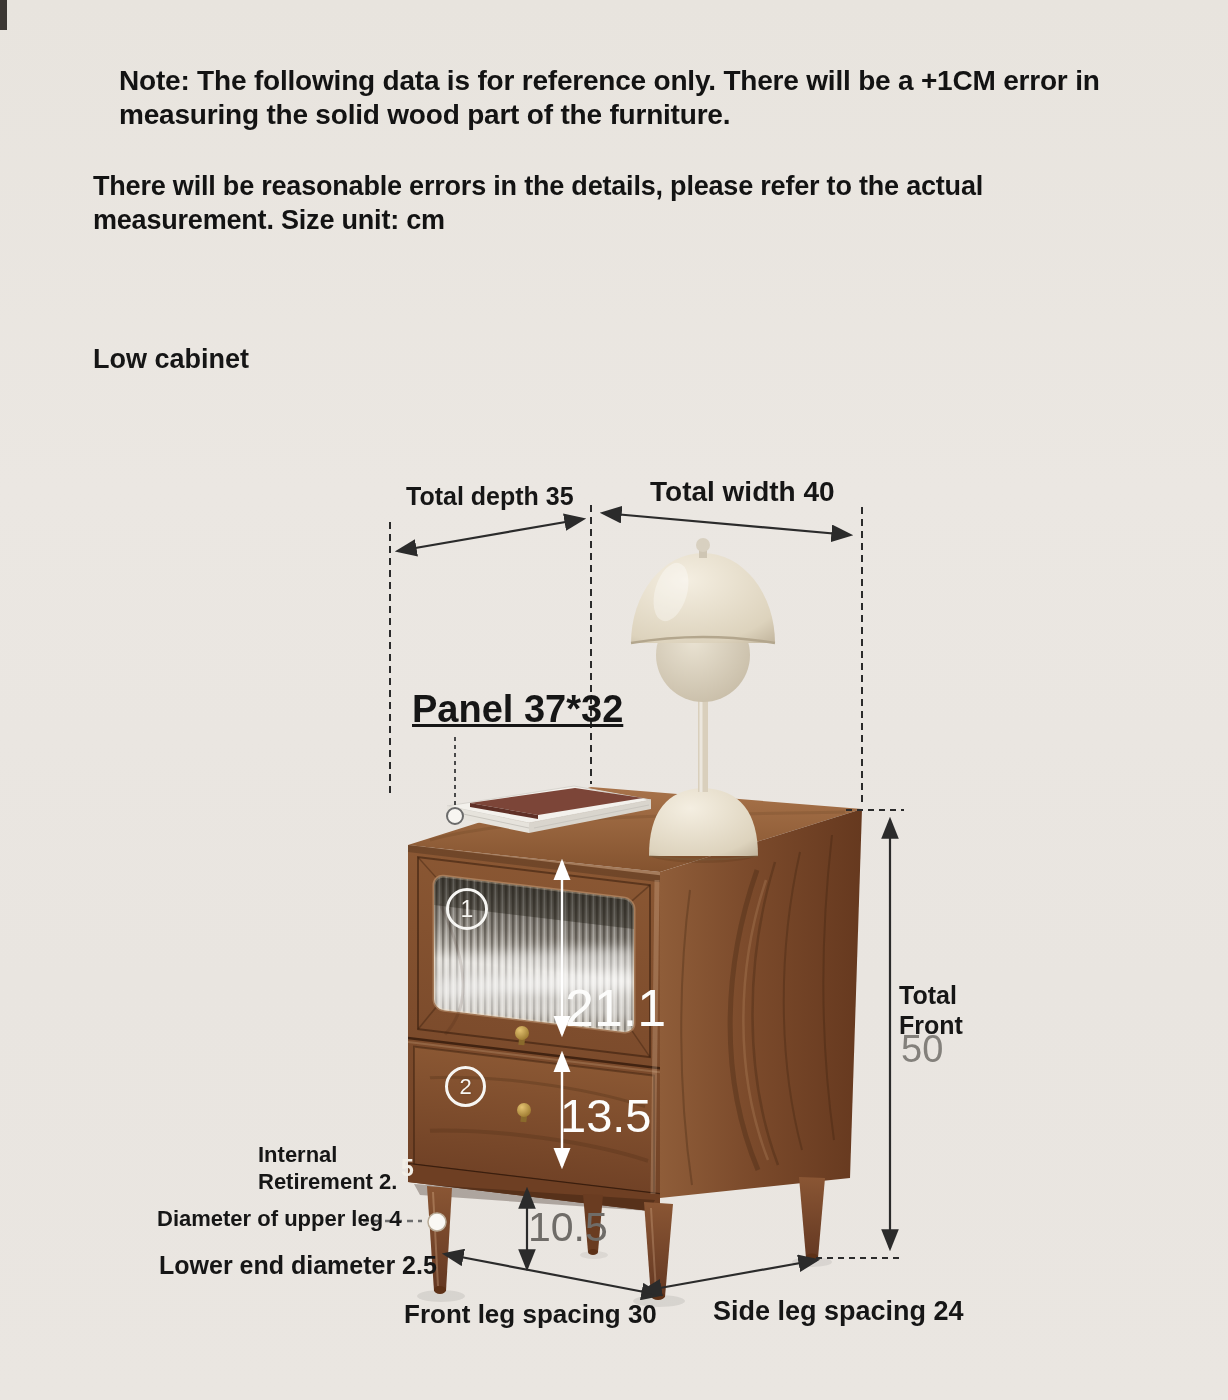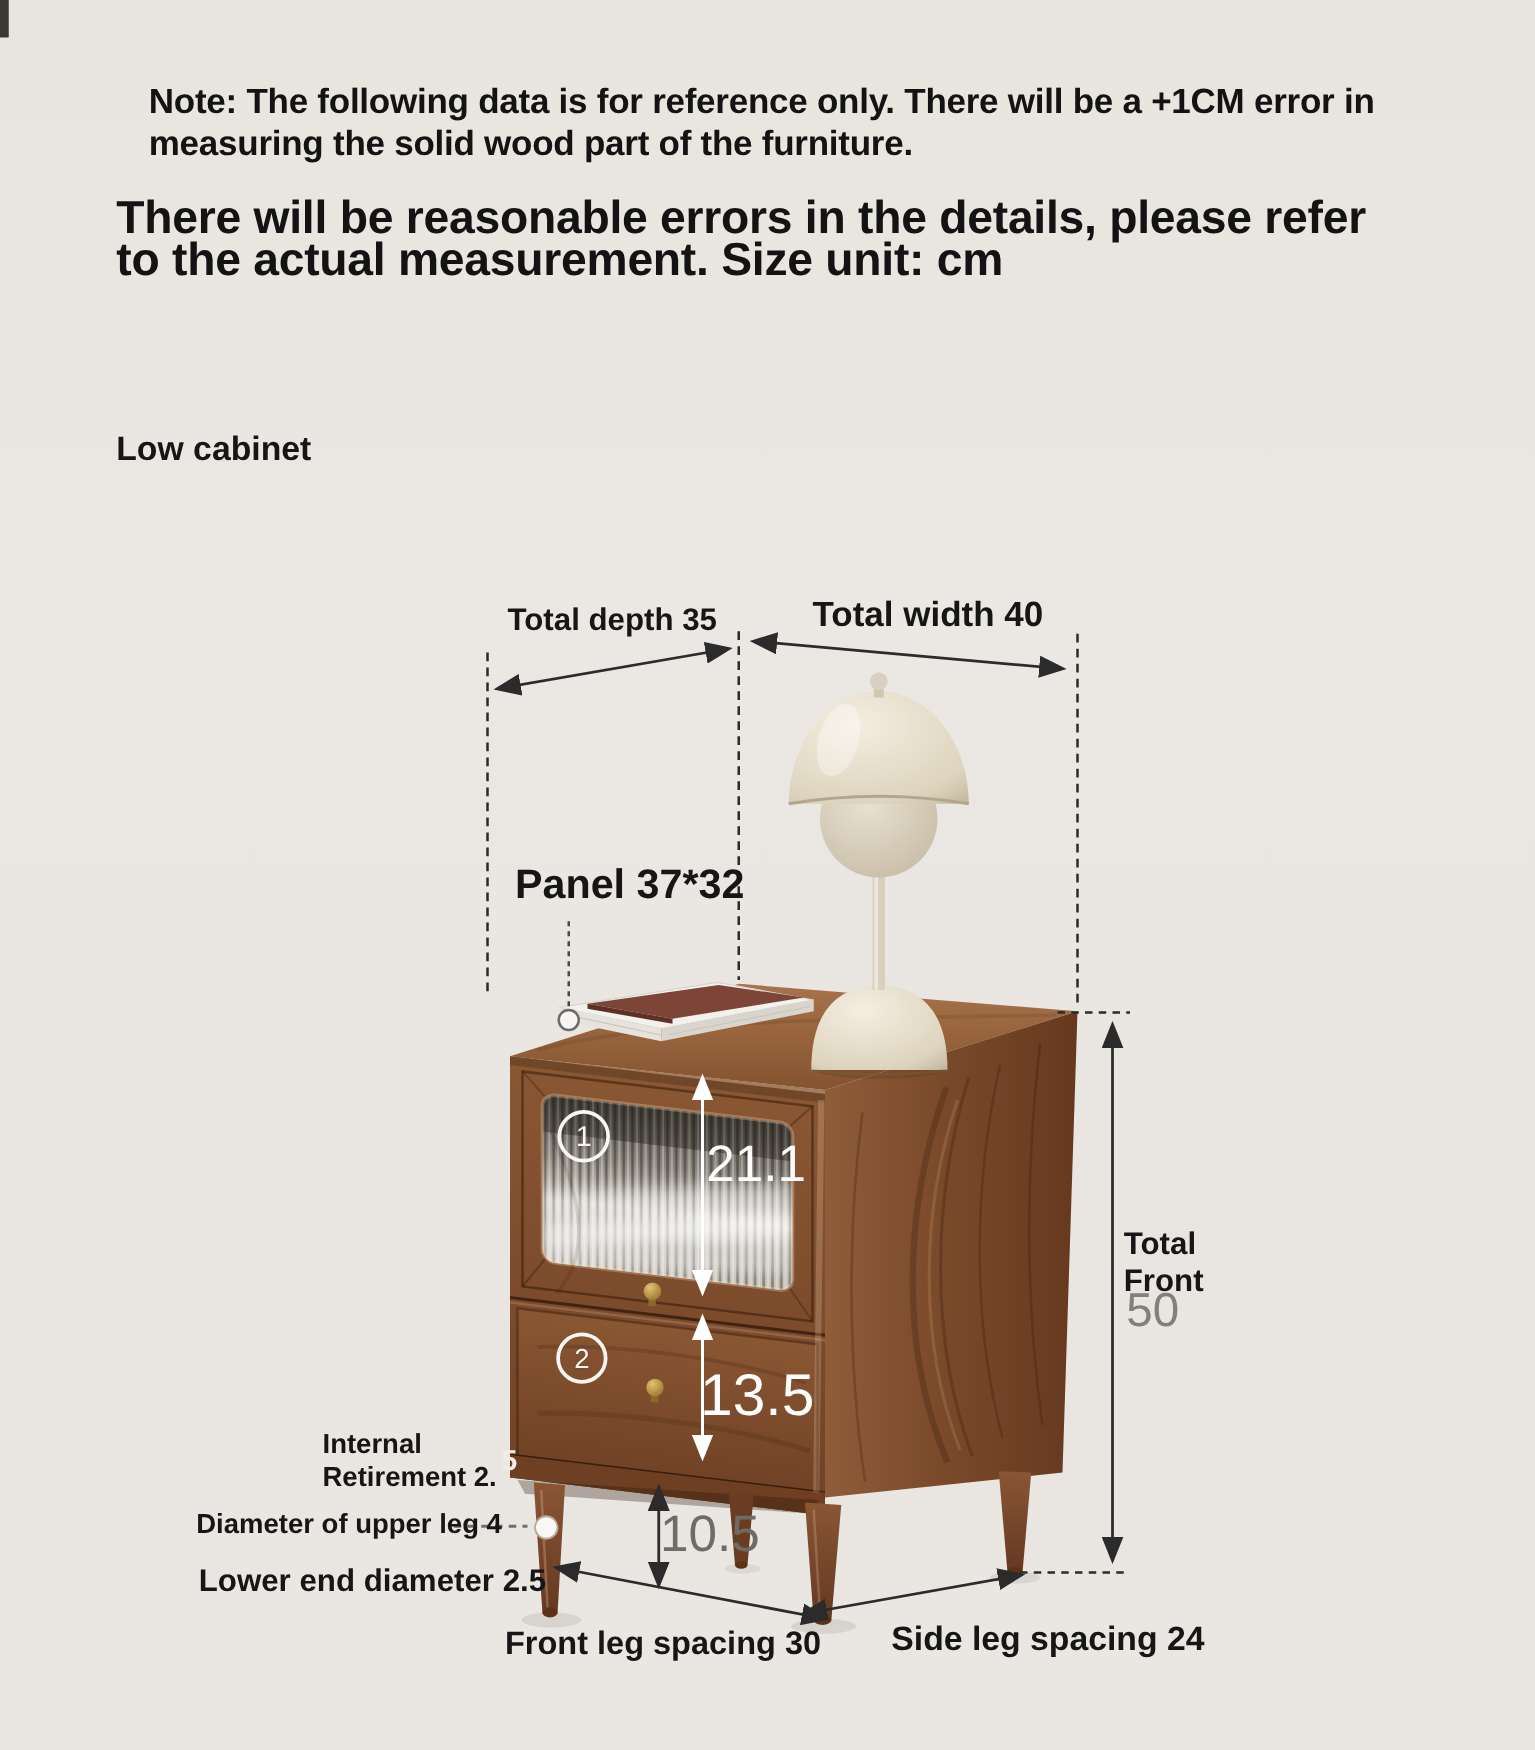--- a/index.html
+++ b/index.html
@@ -20,21 +20,21 @@
   svg{position:absolute;left:0;top:0;z-index:1;}
 </style>
 </head>
 <body>
 
 <div class="canvas">
 
   <div class="corner-mark"></div>
 
   <div class="note" style="left:93px;top:64px;width:1100px;font-size:28px;margin-left:26px;">Note: The following data is for reference only. There will be a +1CM error in measuring the solid wood part of the furniture.</div>
-  <div class="note" style="left:93px;top:157px;width:1000px;font-size:37px;">There will be reasonable errors in the details, please refer to the actual measurement. Size unit: cm</div>
+  <div class="note" style="left:93px;top:169px;width:1000px;font-size:27px;">There will be reasonable errors in the details, please refer to the actual measurement. Size unit: cm</div>
 
   <div class="lbl" style="left:93px;top:344px;font-size:27px;">Low cabinet</div>
 
   <svg width="1228" height="1400" viewBox="0 0 1228 1400">
     <defs>
       <linearGradient id="gTop" x1="0" y1="0" x2="0" y2="1">
         <stop offset="0" stop-color="#a8734a"></stop>
           <stop offset="1" stop-color="#84532f"></stop>
       </linearGradient>
       <linearGradient id="gSide" x1="0" y1="0" x2="1" y2="0">
@@ -230,26 +230,26 @@
       <line x1="445" y1="1254" x2="660" y2="1295" stroke="#2b2b2b" stroke-width="2.2" marker-start="url(#ab)" marker-end="url(#ab)"></line>
       <line x1="643" y1="1291" x2="817" y2="1260" stroke="#2b2b2b" stroke-width="2.2" marker-start="url(#ab)" marker-end="url(#ab)"></line>
 
       <line x1="363" y1="1221" x2="422" y2="1221" stroke="#6f6f6f" stroke-width="2.4" stroke-dasharray="6 5"></line>
       <circle cx="437" cy="1222" r="9" fill="#faf8f4" stroke="#b9ab97" stroke-width="1.5"></circle>
     </g>
   </svg>
 
   <div class="lbl" style="left:406px;top:482px;font-size:25px;">Total depth 35</div>
   <div class="lbl" style="left:650px;top:476px;font-size:28px;text-align:right;">Total width 40</div>
-  <div class="lbl" style="left:412px;top:688px;font-size:33px;">Panel 37*32</div>
+  <div class="lbl" style="left:412px;top:688px;font-size:38px;text-decoration:underline;">Panel 37*32</div>
 
   <div class="badge" style="left:446px;top:888px;width:36px;height:36px;font-size:23px;">1</div>
   <div class="badge" style="left:445px;top:1066px;width:35px;height:35px;font-size:22px;">2</div>
 
-  <div class="val" style="left:565px;top:908px;font-size:41px;color:#fcfcfb;">21.1</div>
+  <div class="val" style="left:565px;top:978px;font-size:52px;color:#fcfcfb;">21.1</div>
   <div class="val" style="left:560px;top:1088px;font-size:47px;color:#fdfdfc;">13.5</div>
   <div class="val" style="left:528px;top:1204px;font-size:41px;color:#6f6c68;">10.5</div>
 
   <div class="lbl" style="left:899px;top:980px;font-size:25px;line-height:30px;">
     <span style="display:block;">Total</span>
     <span style="display:block;">Front</span>
   </div>
   <div class="val" style="left:901px;top:1028px;font-size:38px;color:#83807b;">50</div>
 
   <div class="lbl" style="left:258px;top:1141px;font-size:22px;line-height:27px;">

